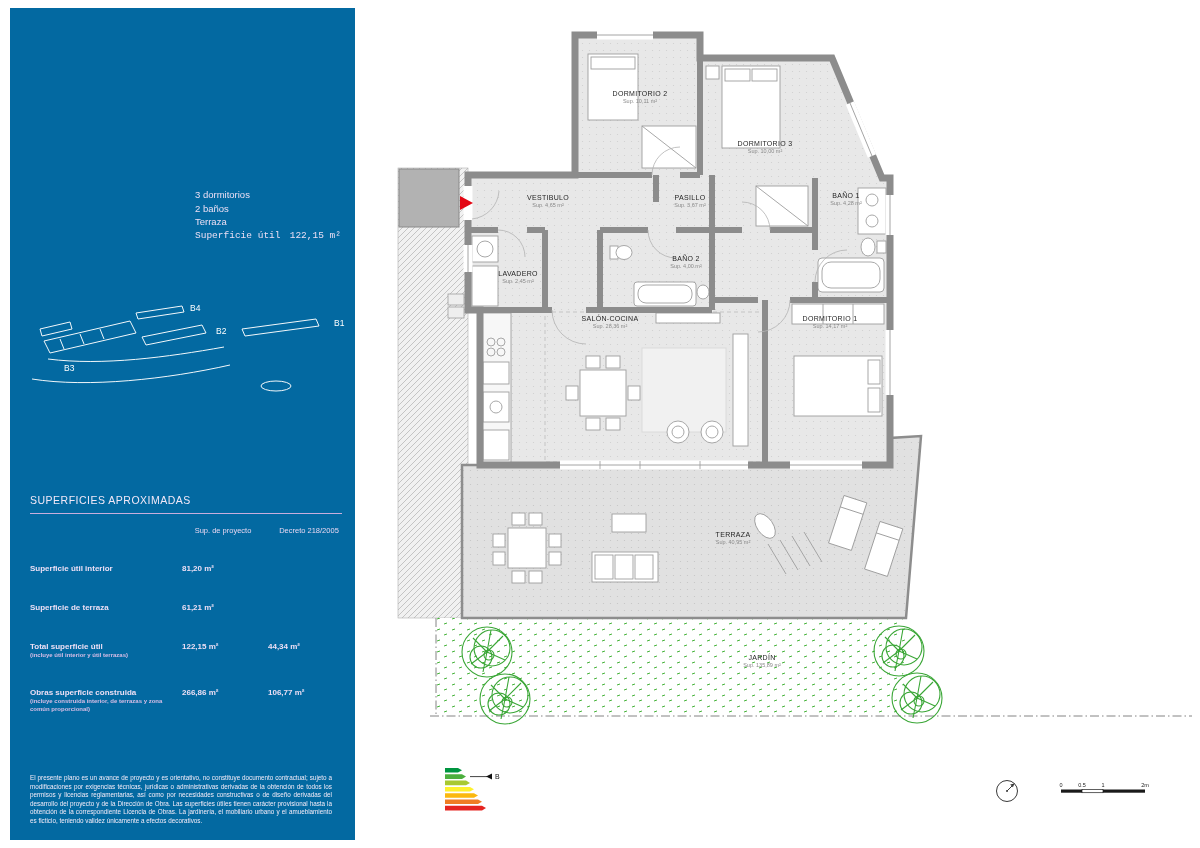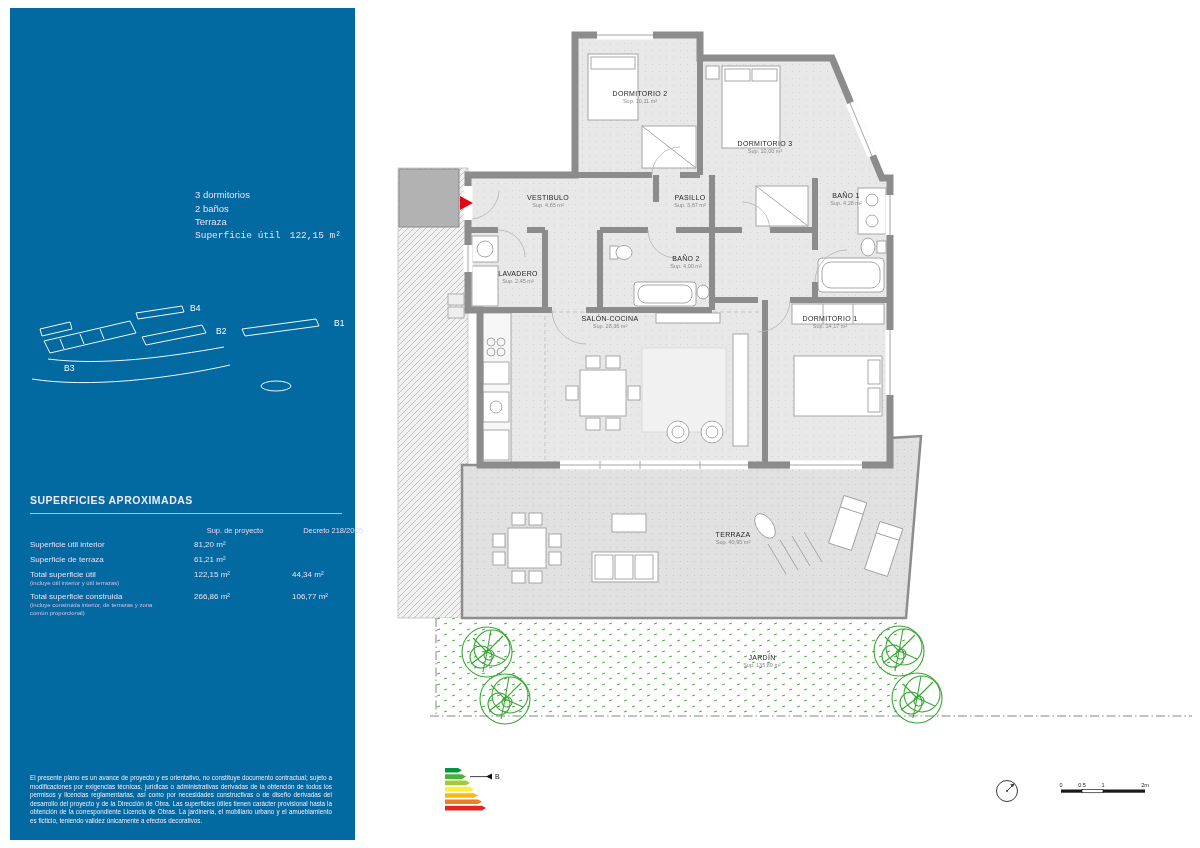--- a/index.html
+++ b/index.html
@@ -10,26 +10,26 @@
   
   .sidebar{position:absolute;left:10px;top:8px;width:345px;height:832px;
            background:#0369a1;color:#ecdff5;}
   .summary{position:absolute;left:185px;top:180px;font-size:9.5px;line-height:13.5px;}
   .summary div{white-space:nowrap;}
   .sup-row{position:absolute;left:185px;top:222px;width:146px;display:flex;
            justify-content:space-between;font-size:9.5px;white-space:nowrap;font-family:Liberation Mono, monospace;}
   .siteplan{position:absolute;left:8px;top:283px;width:338px;height:108px;}
 
   .surfaces{position:absolute;left:20px;top:486px;width:312px;}
-  .surfaces h2{margin:0;font-size:10.5px;font-weight:bold;letter-spacing:.5px;
+  .surfaces h2{margin:0;font-size:10.5px;font-weight:normal;letter-spacing:.5px;
                color:#f2e8f8;padding-bottom:7px;border-bottom:1px solid #c9aedd;}
-  .thead,.srow{display:grid;grid-template-columns:148px 82px 82px;column-gap:16px;}
+  .thead,.srow{display:grid;grid-template-columns:148px 82px 82px;column-gap:4px;}
   .thead{margin-top:12px;font-size:7.5px;color:#e7d6f1;}
   .thead span{text-align:center;}
-  .srow{margin-top:5px;}
+  .srow{margin-top:29px;font-weight:bold;}
   .srow .lbl{font-size:8px;}
   .srow .note{font-size:6px;line-height:7.4px;color:#d6bde6;margin-top:1px;width:142px;}
   .srow .val{font-size:8px;text-align:left;}
   .disclaimer{position:absolute;left:20px;top:766px;width:302px;margin:0;
               font-size:6.3px;line-height:8.6px;text-align:justify;color:#f4ecf9;}
 
   
   .plan-svg{position:absolute;left:0;top:0;width:1200px;height:848px;}
   .plan-labels{position:absolute;inset:0;pointer-events:none;}
   .room-label{position:absolute;transform:translate(-50%,-50%);text-align:center;
@@ -359,21 +359,21 @@
       <div class="srow">
         <div>
             <div class="lbl">Total superficie útil</div>
              <div class="note">(incluye útil interior y útil terrazas)</div>
           </div>
         <div class="val">122,15 m²</div>
         <div class="val">44,34 m²</div>
       </div>
       <div class="srow">
         <div>
-            <div class="lbl">Total superficie construida</div>
+            <div class="lbl">Obras superficie construida</div>
              <div class="note">(incluye construida interior, de terrazas y zona común proporcional)</div>
           </div>
         <div class="val">266,86 m²</div>
         <div class="val">106,77 m²</div>
       </div>
     </div>
 
     <p class="disclaimer">El presente plano es un avance de proyecto y es orientativo, no constituye documento contractual; sujeto a modificaciones por exigencias técnicas, jurídicas o administrativas derivadas de la obtención de todos los permisos y licencias reglamentarias, así como por necesidades constructivas o de diseño derivadas del desarrollo del proyecto y de la Dirección de Obra. Las superficies útiles tienen carácter provisional hasta la obtención de la correspondiente Licencia de Obras. La jardinería, el mobiliario urbano y el amueblamiento es ficticio, teniendo validez únicamente a efectos decorativos.</p>
   </aside>
 

